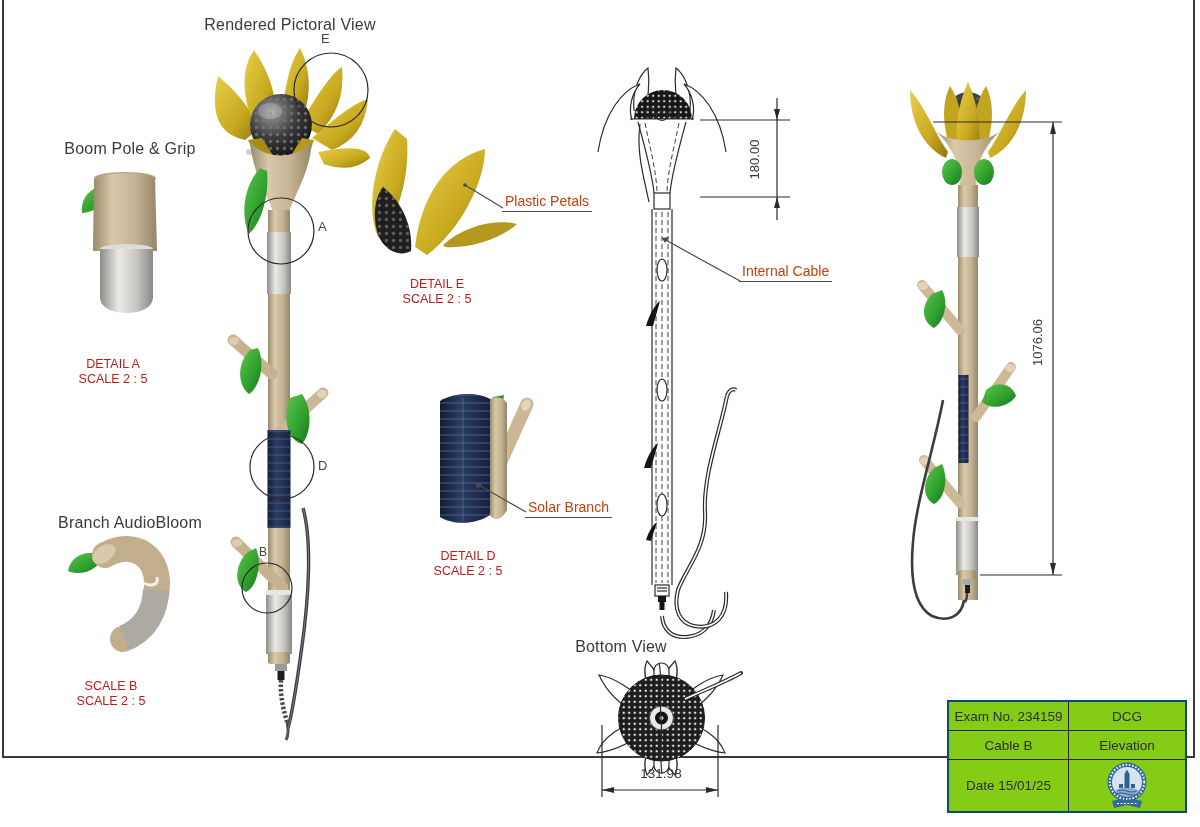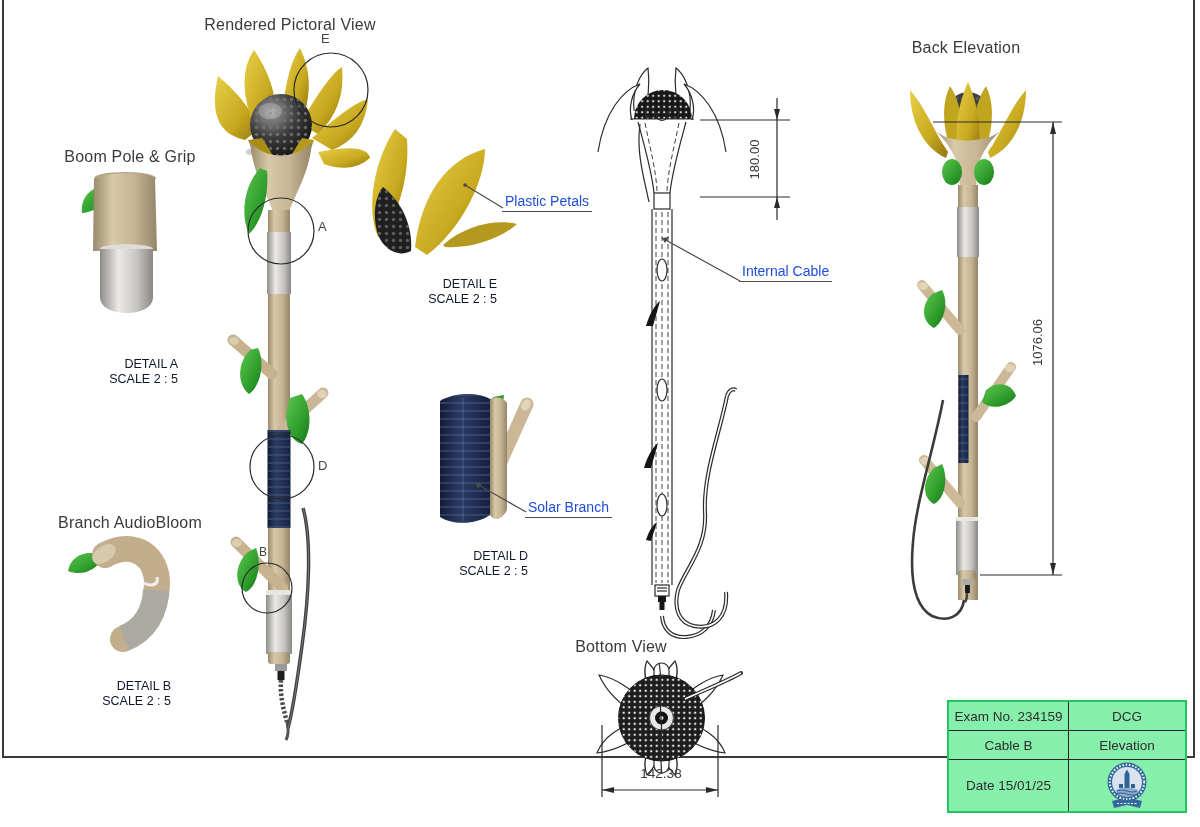--- a/index.html
+++ b/index.html
@@ -2,30 +2,30 @@
 <html><head>
 <meta charset="utf-8">
 <style>
   *{margin:0;padding:0;box-sizing:border-box}
   html,body{background:#fff}
   body{width:1200px;height:827px;font-family:"Liberation Sans",sans-serif;color:#3c3c3c;position:relative;overflow:hidden}
   .page{position:absolute;left:0;top:0;width:1200px;height:767px;background:#fff}
   .sheet-border{position:absolute;left:2px;right:5px;top:-4px;bottom:9px;border:2px solid #3a3a3a;pointer-events:none}
   .t{position:absolute;white-space:nowrap}
   .view-title{font-size:16px;letter-spacing:.2px;color:#3a3a3a;text-align:center}
-  .caption{font-size:12.5px;line-height:15px;text-align:right;color:#0f172a;position:absolute}
-  .callout{position:absolute;font-size:14px;color:#1d4ed8;border-bottom:1.4px solid #4a4a4a;padding:0 3px 2px 3px}
+  .caption{font-size:12.5px;line-height:15px;text-align:center;color:#b91c1c;position:absolute}
+  .callout{position:absolute;font-size:14px;color:#c2410c;border-bottom:1.4px solid #4a4a4a;padding:0 3px 2px 3px}
   .dim{position:absolute;font-size:13px;color:#3a3a3a;text-align:center}
   .rot{transform:rotate(-90deg)}
   .marker{position:absolute;font-size:13px;color:#444}
   svg.vw{position:absolute;overflow:visible}
   .ln{stroke:#2a2a2a;stroke-width:1.2;fill:none}
   .lnw{stroke:#2a2a2a;fill:#fff;stroke-width:1.2}
   .dash{stroke-dasharray:5,3;stroke-width:.9}
-  .tblock{position:absolute;display:grid;grid-template-columns:119px 1fr;grid-template-rows:28px 29px 1fr;border:2px solid #22c55e;background:#86efac}
+  .tblock{position:absolute;display:grid;grid-template-columns:119px 1fr;grid-template-rows:28px 29px 1fr;border:2px solid #0c4a6e;background:#84cc16}
   .tb-cell{border-left:1.5px solid #262626;border-top:1.5px solid #262626;display:flex;align-items:center;justify-content:center;font-size:13.5px;color:#2e2e2e}
   .tb-cell.first-col{border-left:none}
   .tb-cell.first-row{border-top:none}
 </style>
 </head>
 <body>
 
 <div class="page">
   <div class="sheet-border"></div>
 
@@ -126,21 +126,21 @@
     <path d="M97,682 C99,690 98,696 96,700" stroke="#555" stroke-width="3" fill="none"></path>
     <path d="M113,468 C122,500 119,556 112,606 C106,650 102,674 98,688" stroke="#3e3e3e" stroke-width="3.4" fill="none"></path>
     <path d="M113,468 C122,500 119,556 112,606 C106,650 102,674 98,688" stroke="rgba(255,255,255,.3)" stroke-width="1" fill="none"></path>
 
     <circle cx="141" cy="50" r="37" class="ln" stroke="#5a5a5a"></circle>
     <circle cx="91" cy="191" r="33" class="ln" stroke="#5a5a5a"></circle>
     <circle cx="92" cy="427" r="32" class="ln" stroke="#5a5a5a"></circle>
     <circle cx="77" cy="548" r="25" class="ln" stroke="#5a5a5a"></circle>
   </svg>
 
-  <div class="t view-title" style="left:35px;top:148px;width:190px">Boom Pole &amp; Grip</div>
+  <div class="t view-title" style="left:35px;top:140px;width:190px">Boom Pole &amp; Grip</div>
   <svg class="vw" style="left:60px;top:165px" width="120" height="150" viewBox="0 0 120 150">
     <path d="M50,20 C32,20 20,32 22,48 C38,47 49,34 51,22 Z" fill="url(#gGreen)"></path>
     <ellipse cx="65" cy="13" rx="31" ry="6" fill="#b3a385"></ellipse>
     <path d="M34,14 C45,7 82,6 95,13 L97,86 L33,86 Z" fill="url(#gTan)"></path>
     <ellipse cx="66.5" cy="84" rx="26.5" ry="5" fill="#dedcd8"></ellipse>
     <path d="M40,84 L93,84 L93,132 C93,143 80,148 66.5,148 C53,148 40,143 40,132 Z" fill="url(#gSilver)"></path>
   </svg>
   <div class="caption" style="left:48px;top:357px;width:130px">
     <div>DETAIL A</div>
     <div>SCALE 2 : 5</div>
@@ -148,21 +148,21 @@
 
   <div class="t view-title" style="left:35px;top:514px;width:190px">Branch AudioBloom</div>
   <svg class="vw" style="left:55px;top:535px" width="130" height="130" viewBox="0 0 130 130">
     <path d="M46,20 C30,14 15,22 13,36 C28,42 42,34 48,23 Z" fill="url(#gGreen)"></path>
     <path d="M50,20 C80,4 103,22 102,50 C101,76 90,96 68,104" stroke="#c2ae8d" stroke-width="26" fill="none" stroke-linecap="round"></path>
     <path d="M101,55 C100,77 90,95 69,103" stroke="#ada9a3" stroke-width="26" fill="none"></path>
     <path d="M89,48 C96,52 104,50 102,42" stroke="#f0efec" stroke-width="3" fill="none"></path>
     <ellipse cx="49" cy="19" rx="13" ry="8" fill="#d8c9ac" transform="rotate(-35 49 19)"></ellipse>
   </svg>
   <div class="caption" style="left:51px;top:679px;width:120px">
-    <div>DETAIL B</div>
+    <div>SCALE B</div>
     <div>SCALE 2 : 5</div>
   </div>
 
   <svg class="vw" style="left:355px;top:125px" width="170" height="150" viewBox="0 0 170 150">
     <path d="M40,4 C20,34 10,82 23,112 C42,96 55,52 52,14 Z" fill="url(#gYellow)"></path>
     <path d="M23,110 C17,90 20,72 28,62 C46,76 58,100 56,126 C43,133 29,124 23,110 Z" fill="#1f1f1f"></path>
     <path d="M23,110 C17,90 20,72 28,62 C46,76 58,100 56,126 C43,133 29,124 23,110 Z" fill="url(#patDots)" opacity=".7"></path>
     <path d="M60,122 C66,70 92,34 130,24 C130,58 104,106 72,130 Z" fill="url(#gYellow)"></path>
     <path d="M88,120 C110,100 142,94 162,99 C146,114 114,124 90,122 Z" fill="#b5981f"></path>
     <circle cx="110" cy="60" r="1.8" fill="#4a4a4a"></circle>
@@ -240,21 +240,20 @@
     <line x1="187" y1="38" x2="187" y2="160" class="ln" stroke-width="1"></line>
     <polygon points="187,60 184,49 190,49" fill="#2a2a2a"></polygon>
     <polygon points="187,137 184,148 190,148" fill="#2a2a2a"></polygon>
 
     <polygon points="72,178 79,177 75,183" fill="#4a4a4a"></polygon>
     <line x1="72" y1="178" x2="150" y2="221" stroke="#4a4a4a" stroke-width="1.2"></line>
   </svg>
   <div class="dim rot" style="left:724px;top:152px;width:60px">180.00</div>
   <div class="callout" style="left:739px;top:263px">Internal Cable</div>
 
-  <div class="t view-title" style="left:846px;top:39px;width:240px">Back Elevation</div>
   <svg class="vw" style="left:890px;top:60px" width="190" height="560" viewBox="0 0 190 560">
     <circle cx="78" cy="52" r="20" fill="#3f3f3f"></circle>
     <circle cx="78" cy="52" r="20" fill="url(#patDots)" opacity=".5"></circle>
     <path d="M58,92 C44,72 36,48 20,30 C20,62 34,88 56,98 Z" fill="url(#gYellow)"></path>
     <path d="M98,92 C112,72 120,48 136,30 C136,62 122,88 100,98 Z" fill="url(#gYellow)"></path>
     <path d="M60,88 C52,64 52,42 60,26 C72,44 74,70 68,90 Z" fill="#c2a51f"></path>
     <path d="M96,88 C104,64 104,42 96,26 C84,44 82,70 88,90 Z" fill="#c2a51f"></path>
     <path d="M78,22 C68,44 64,70 68,94 L88,94 C92,70 88,44 78,22 Z" fill="url(#gYellow)"></path>
     <path d="M44,70 C60,84 96,84 112,70 C104,76 96,86 90,100 C86,112 86,124 87,138 L69,138 C70,124 70,112 66,100 C60,86 52,76 44,70 Z" fill="url(#gTan)"></path>
     <ellipse cx="62" cy="112" rx="10" ry="13" fill="url(#gGreen)"></ellipse>
@@ -308,21 +307,21 @@
     <path d="M104,8 C108,28 104,46 106,63 C108,82 104,100 107,119" class="ln" stroke-width="1.6"></path>
     <path d="M130,44 C152,34 172,26 186,18" stroke="#2a2a2a" stroke-width="4" fill="none" stroke-linecap="round"></path>
     <path d="M130,44 C152,34 172,26 186,18" stroke="#fff" stroke-width="1.6" fill="none"></path>
 
     <line x1="47" y1="70" x2="47" y2="142" class="ln" stroke-width="1"></line>
     <line x1="163" y1="70" x2="163" y2="142" class="ln" stroke-width="1"></line>
     <line x1="47" y1="135" x2="163" y2="135" class="ln" stroke-width="1"></line>
     <polygon points="47,135 59,132 59,138" fill="#2a2a2a"></polygon>
     <polygon points="163,135 151,132 151,138" fill="#2a2a2a"></polygon>
   </svg>
-  <div class="dim" style="left:631px;top:766px;width:60px;font-size:13.5px">142.38</div>
+  <div class="dim" style="left:631px;top:766px;width:60px;font-size:13.5px">131.98</div>
 
   <div class="tblock" style="left:947px;top:700px;width:240px;height:113px">
     <div class="tb-cell first-col first-row">Exam No. 234159</div>
     <div class="tb-cell first-row">DCG</div>
     <div class="tb-cell first-col">Cable B</div>
     <div class="tb-cell">Elevation</div>
     <div class="tb-cell first-col">Date 15/01/25</div>
     <div class="tb-cell">
       <svg width="46" height="50" viewBox="0 0 46 50">
         <circle cx="23" cy="21" r="19.5" fill="#33699c"></circle>

